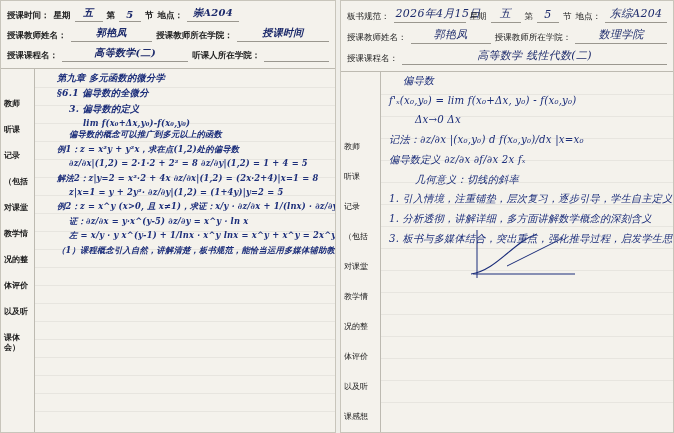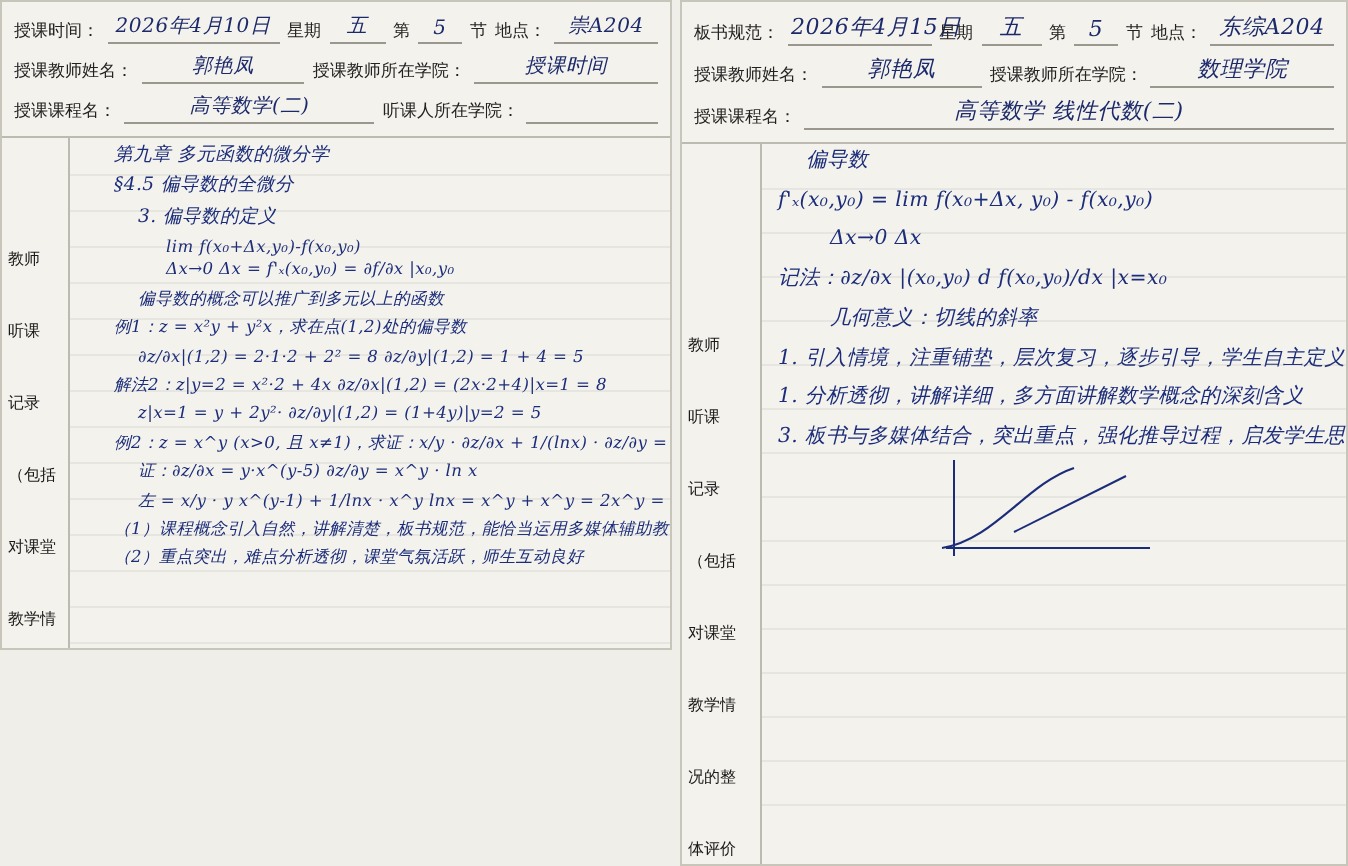--- a/index.html
+++ b/index.html
@@ -10,21 +10,21 @@
     overflow:hidden;
   }
   .page{position:relative;width:674px;height:433px;display:flex;gap:4px;}
   .sheet{
     position:relative;
     background:#f4f2ec;
     border:1px solid #c8c5bb;
     box-sizing:border-box;
     overflow:hidden;
   }
-  .sheet.left{width:336px;height:325px;}
+  .sheet.left{width:336px;height:433px;font-weight:bold;}
   .sheet.right{width:334px;height:433px;}
 
   
   .hdr{
     padding:5px 6px 2px 6px;
     border-bottom:1px solid #bdbab1;
     font-size:8.5px;
     color:#1a1a1a;
   }
   .hdr-row{display:flex;align-items:flex-end;gap:4px;margin-bottom:4px;white-space:nowrap;}
@@ -48,21 +48,21 @@
   .body{display:flex;height:calc(100% - 62px);}
   .side{
     width:34px;
     border-right:1px solid #bdbab1;
     font-size:8px;
     line-height:1.25;
     color:#1a1a1a;
     padding:30px 2px 0 3px;
     box-sizing:border-box;
   }
-  .side .blk{margin-bottom:16px;margin-top:26px;}
+  .side .blk{margin-bottom:16px;}
   .notes{
     flex:1;
     position:relative;
     padding:4px 6px 2px 8px;
     box-sizing:border-box;
     overflow:hidden;
   }
   .ln{
     font-family:"DejaVu Serif", serif;
     color:#1b2d7a;
@@ -97,21 +97,20 @@
 </head>
 <body>
 
 <div class="page">
 
   <div class="sheet left">
 
     <div class="hdr">
       <div class="hdr-row">
         <span class="lbl">授课时间：</span>
-        <span class="ul hand">2026年4月10日</span>
         <span class="lbl">星期</span>
         <span class="ul hand ul-sm" style="flex:0 0 24px">五</span>
         <span class="lbl">第</span>
         <span class="ul hand" style="flex:0 0 18px">5</span>
         <span class="lbl">节</span>
         <span class="lbl">地点：</span>
         <span class="ul hand" style="flex:0 0 48px">崇A204</span>
       </div>
       <div class="hdr-row">
         <span class="lbl">授课教师姓名：</span>
@@ -157,34 +156,32 @@
             <i style="top:216px"></i>
           <i style="top:234px"></i>
             <i style="top:252px"></i>
             <i style="top:270px"></i>
             <i style="top:288px"></i>
           <i style="top:306px"></i>
             <i style="top:324px"></i>
             <i style="top:342px"></i>
         </div>
         <div class="ln ind1">第九章 多元函数的微分学</div>
-        <div class="ln ind1">§4.5  偏导数的全微分</div>
+        <div class="ln ind1">§6.1  偏导数的全微分</div>
         <div class="ln ind2">3. 偏导数的定义</div>
         <div class="ln ind3 small tight">lim  f(x₀+Δx,y₀)-f(x₀,y₀)</div>
-        <div class="ln ind3 small">Δx→0        Δx        = f'ₓ(x₀,y₀) = ∂f/∂x |x₀,y₀</div>
         <div class="ln ind2 small">偏导数的概念可以推广到多元以上的函数</div>
         <div class="ln ind1 small">例1：z = x²y + y²x，求在点(1,2)处的偏导数</div>
         <div class="ln ind2 small">∂z/∂x|(1,2) = 2·1·2 + 2² = 8      ∂z/∂y|(1,2) = 1 + 4 = 5</div>
         <div class="ln ind1 small">解法2：z|y=2 = x²·2 + 4x     ∂z/∂x|(1,2) = (2x·2+4)|x=1 = 8</div>
         <div class="ln ind2 small">z|x=1 = y + 2y²·      ∂z/∂y|(1,2) = (1+4y)|y=2 = 5</div>
         <div class="ln ind1 small">例2：z = x^y  (x&gt;0, 且 x≠1)，求证：x/y · ∂z/∂x + 1/(lnx) · ∂z/∂y = 2z</div>
         <div class="ln ind2 small">证：∂z/∂x = y·x^(y-5)        ∂z/∂y = x^y · ln x</div>
         <div class="ln ind2 small">左 = x/y · y x^(y-1) + 1/lnx · x^y lnx = x^y + x^y = 2x^y = 右</div>
         <div class="ln ind1 small">（1）课程概念引入自然，讲解清楚，板书规范，能恰当运用多媒体辅助教学</div>
-        <div class="ln ind1 small">（2）重点突出，难点分析透彻，课堂气氛活跃，师生互动良好</div>
       </div>
     </div>
   </div>
 
   <div class="sheet right">
 
     <div class="hdr">
       <div class="hdr-row">
         <span class="lbl">板书规范：</span>
         <span class="ul hand">2026年4月15日</span>
@@ -238,20 +235,21 @@
             <i style="top:242px"></i>
             <i style="top:264px"></i>
           <i style="top:286px"></i>
             <i style="top:308px"></i>
             <i style="top:330px"></i>
         </div>
         <div class="ln ind1">偏导数</div>
         <div class="ln small">f'ₓ(x₀,y₀) = lim  f(x₀+Δx, y₀) - f(x₀,y₀)</div>
         <div class="ln ind2 small">Δx→0              Δx</div>
         <div class="ln small">记法：∂z/∂x |(x₀,y₀)    d f(x₀,y₀)/dx |x=x₀</div>
+        <div class="ln small">偏导数定义  ∂z/∂x   ∂f/∂x   2x   fₓ</div>
         <div class="ln ind2 small">几何意义：切线的斜率</div>
         <div class="ln small">1. 引入情境，注重铺垫，层次复习，逐步引导，学生自主定义</div>
         <div class="ln small">1. 分析透彻，讲解详细，多方面讲解数学概念的深刻含义</div>
         <div class="ln small">3. 板书与多媒体结合，突出重点，强化推导过程，启发学生思维的过程</div>
 
         <svg class="scribble" style="left:86px;top:150px;width:120px;height:60px" viewBox="0 0 120 60">
           <path d="M4 52 C30 48 46 20 70 12" stroke="#1b2d7a" stroke-width="1.1" fill="none"></path>
           <path d="M10 8 L10 56 M6 52 L108 52" stroke="#1b2d7a" stroke-width="1" fill="none"></path>
           <path d="M40 44 L96 16" stroke="#1b2d7a" stroke-width="1" fill="none"></path>
         </svg>

